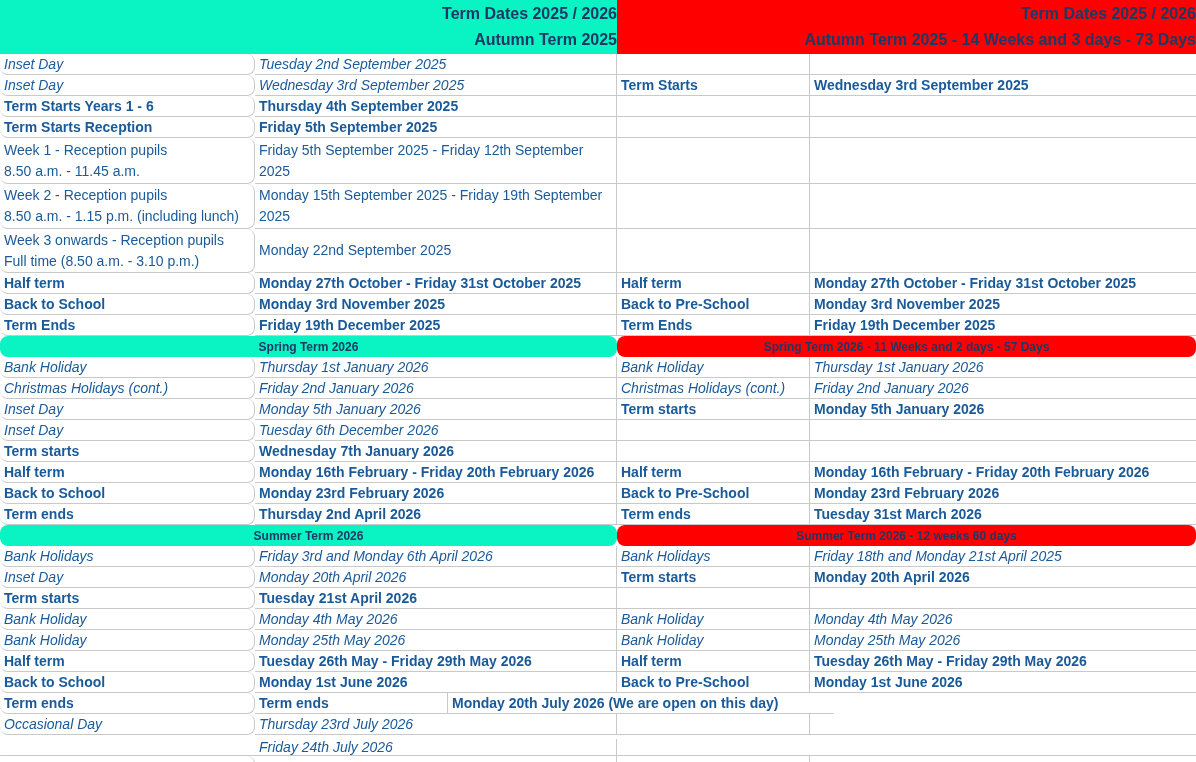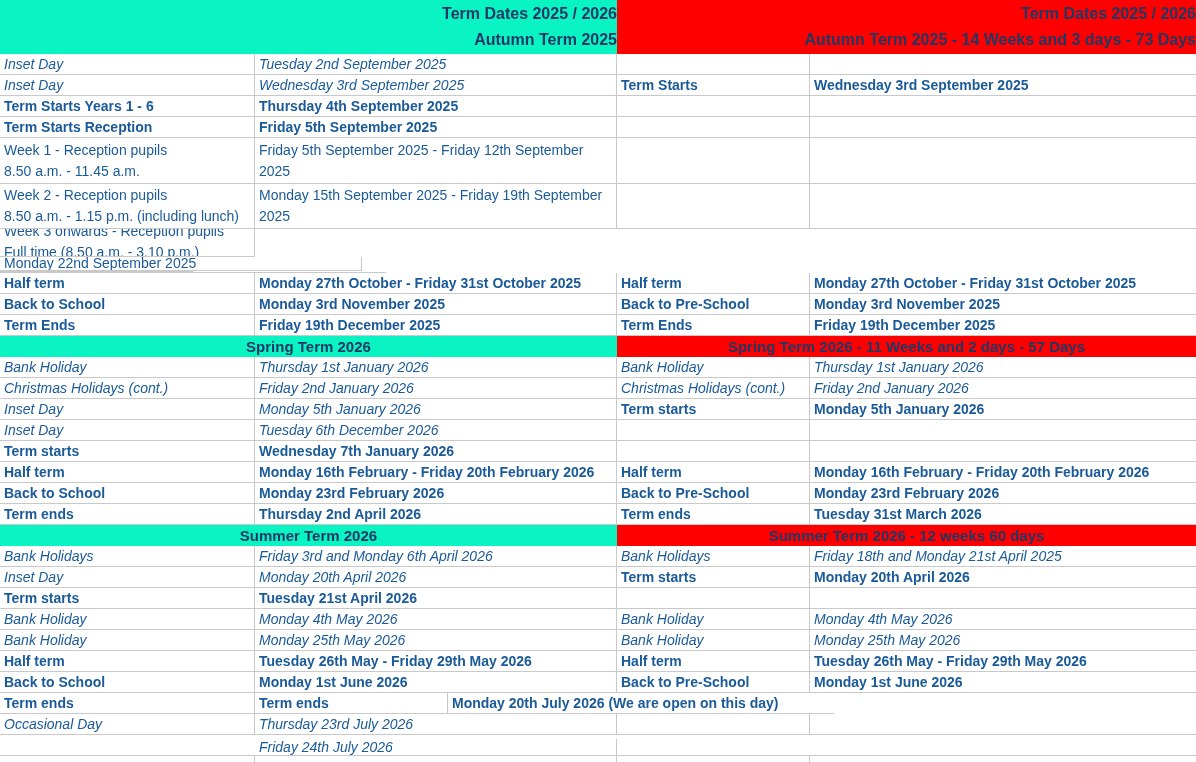--- a/index.html
+++ b/index.html
@@ -9,28 +9,28 @@
   }
   .row{display:flex;width:1196px;}
   
   .header-row{height:54px;}
   .hcell{box-sizing:border-box;text-align:right;color:#1F3864;font-weight:bold;
          font-size:16px;line-height:26px;padding-top:1px;}
   .left-header{width:617px;background:#09F3C3;}
   .right-header{width:579px;background:#FE0000;}
   
   .scell{box-sizing:border-box;display:flex;align-items:center;justify-content:center;
-         font-weight:bold;font-size:15px;color:#1F3864;}
+         font-weight:bold;font-size:12px;color:#1F3864;border-radius:8px;}
   .scell.sleft{width:617px;background:#09F3C3;}
   .scell.sright{width:579px;background:#FE0000;}
   
   .cell{box-sizing:border-box;border-right:1px solid #C9C9C9;border-bottom:1px solid #C9C9C9;
         display:flex;align-items:center;padding:0 4px;color:#1A5A99;font-size:14px;
         overflow:hidden;}
-  .colA{width:255px;}
+  .colA{width:255px;border-radius:8px;}
   .colB{width:362px;}
   .colC{width:193px;}
   .colD{width:386px;border-right:none;}
   .single .cell{white-space:nowrap;}
   .multi .cell{white-space:pre-line;line-height:21px;}
   .italic{font-style:italic;}
   .bold{font-weight:bold;}
 </style>
 </head>
 <body>
@@ -80,21 +80,21 @@
         <div class="cell colC"></div>
         <div class="cell colD"></div>
       </div>
       <div class="row multi" style="height: 45px;">
         <div class="cell colA">Week 2 - Reception pupils
 8.50 a.m. - 1.15 p.m. (including lunch)</div>
         <div class="cell colB">Monday 15th September 2025 - Friday 19th September 2025</div>
         <div class="cell colC"></div>
         <div class="cell colD"></div>
       </div>
-      <div class="row multi" style="height: 44px; flex-direction: column;">
+      <div class="row multi" style="height: 44px;">
         <div class="cell colA">Week 3 onwards - Reception pupils
 Full time (8.50 a.m. - 3.10 p.m.)</div>
         <div class="cell colB">Monday 22nd September 2025</div>
         <div class="cell colC"></div>
         <div class="cell colD"></div>
       </div>
       <div class="row single" style="height: 21px;">
         <div class="cell colA bold">Half term</div>
         <div class="cell colB bold">Monday 27th October - Friday 31st October 2025</div>
         <div class="cell colC bold">Half term</div>

